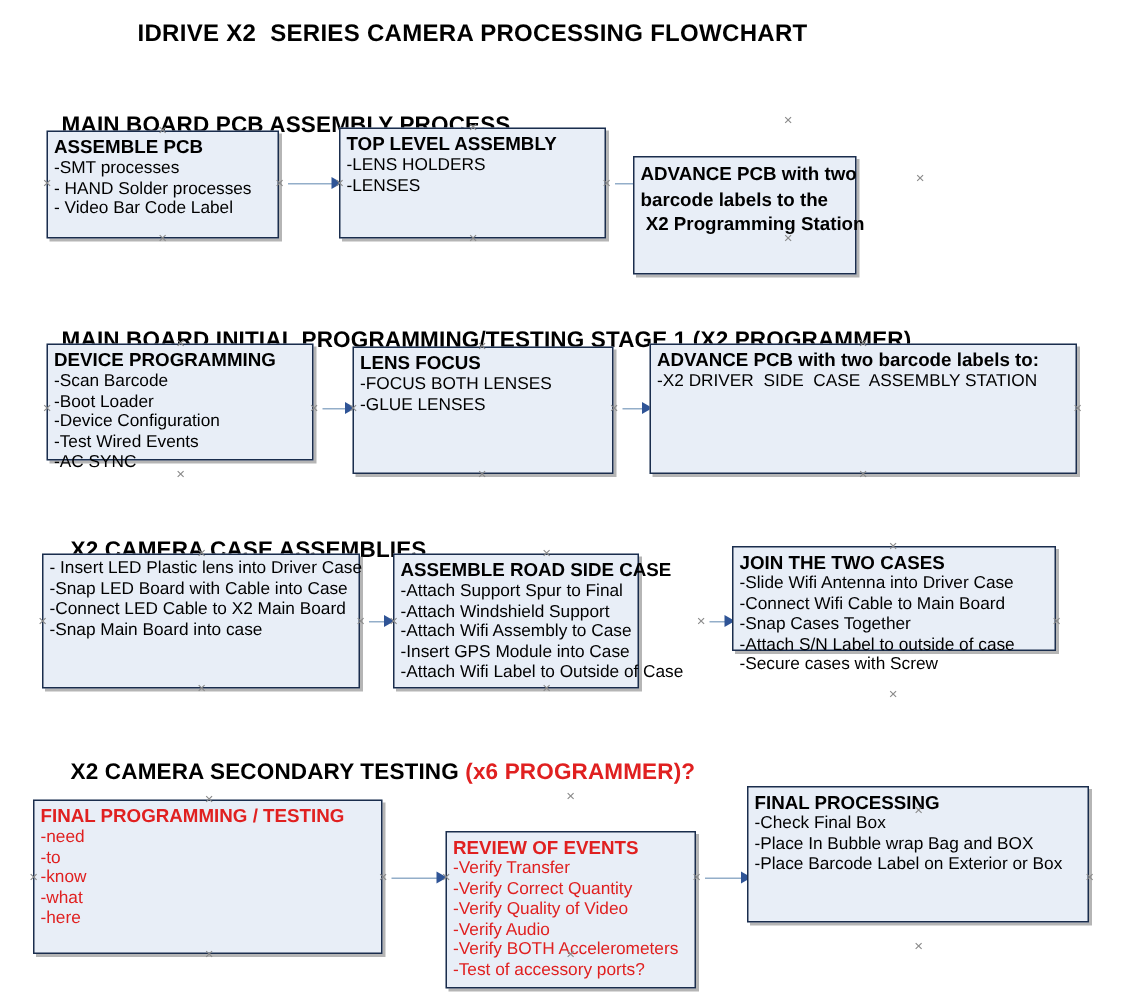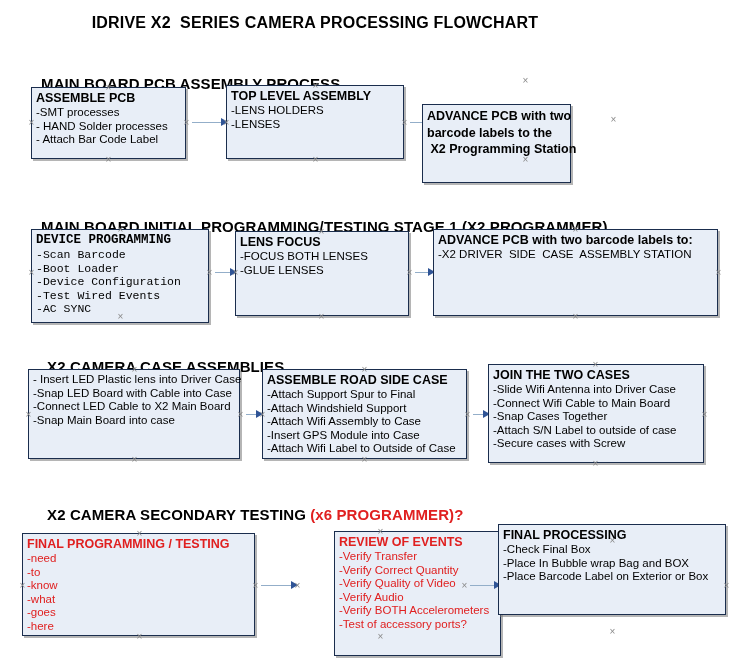--- a/index.html
+++ b/index.html
@@ -116,21 +116,21 @@
   <div class="doc-title">IDRIVE X2  SERIES CAMERA PROCESSING FLOWCHART</div>
 
   <div class="section-heading" style="left:24px; top:58px;">
     <span>MAIN BOARD PCB ASSEMBLY PROCESS</span>
   </div>
 
   <div class="pbox tight" style="left:31px; top:87px; width:155px; height:72px;">
     <span class="btitle">ASSEMBLE PCB</span>
     <span class="bline">-SMT processes</span>
     <span class="bline">- HAND Solder processes</span>
-    <span class="bline">- Attach Bar Code Label</span>
+    <span class="bline">- Video Bar Code Label</span>
   </div>
   <span class="hx" style="left:104px; top:83px;"></span>
   <span class="hx" style="left:27px; top:118px;"></span>
   <span class="hx" style="left:182px; top:118px;"></span>
   <span class="hx" style="left:104px; top:155px;"></span>
 
   <div class="conn" style="left:192px; top:122px; width:31px;"></div>
   <div class="arrowhead" style="left:221px; top:118px;"></div>
 
   <div class="pbox tight" style="left:226px; top:85px; width:178px; height:74px;">
@@ -152,21 +152,21 @@
  X2 Programming Station</span>
   </div>
   <span class="hx" style="left:521px; top:76px;"></span>
   <span class="hx" style="left:609px; top:115px;"></span>
   <span class="hx" style="left:521px; top:155px;"></span>
 
   <div class="section-heading" style="left:24px; top:201px;">
     <span>MAIN BOARD INITIAL PROGRAMMING/TESTING STAGE 1 (X2 PROGRAMMER)</span>
   </div>
 
-  <div class="pbox tight" style="left:31px; top:229px; width:178px; height:94px;font-family:Liberation Mono, monospace;">
+  <div class="pbox tight" style="left:31px; top:229px; width:178px; height:78px;">
     <span class="btitle">DEVICE PROGRAMMING</span>
     <span class="bline">-Scan Barcode</span>
     <span class="bline">-Boot Loader</span>
     <span class="bline">-Device Configuration</span>
     <span class="bline">-Test Wired Events</span>
     <span class="bline">-AC SYNC</span>
   </div>
   <span class="hx" style="left:116px; top:225px;"></span>
   <span class="hx" style="left:27px; top:268px;"></span>
   <span class="hx" style="left:205px; top:268px;"></span>
@@ -207,37 +207,37 @@
     <span class="bline">-Snap Main Board into case</span>
   </div>
   <span class="hx" style="left:130px; top:365px;"></span>
   <span class="hx" style="left:24px; top:410px;"></span>
   <span class="hx" style="left:236px; top:410px;"></span>
   <span class="hx" style="left:130px; top:455px;"></span>
 
   <div class="conn" style="left:246px; top:414px; width:13px;"></div>
   <div class="arrowhead" style="left:256px; top:410px;"></div>
 
-  <div class="pbox tight" style="left:262px; top:369px; width:205px; height:90px;">
+  <div class="pbox tight" style="left:262px; top:369px; width:164px; height:90px;">
     <span class="btitle">ASSEMBLE ROAD SIDE CASE</span>
     <span class="bline">-Attach Support Spur to Final</span>
     <span class="bline">-Attach Windshield Support</span>
     <span class="bline">-Attach Wifi Assembly to Case</span>
     <span class="bline">-Insert GPS Module into Case</span>
     <span class="bline">-Attach Wifi Label to Outside of Case</span>
   </div>
   <span class="hx" style="left:360px; top:365px;"></span>
   <span class="hx" style="left:258px; top:410px;"></span>
   <span class="hx" style="left:463px; top:410px;"></span>
   <span class="hx" style="left:360px; top:455px;"></span>
 
   <div class="conn" style="left:473px; top:414px; width:13px;"></div>
   <div class="arrowhead" style="left:483px; top:410px;"></div>
 
-  <div class="pbox tight" style="left:488px; top:364px; width:216px; height:99px;">
+  <div class="pbox tight" style="left:488px; top:364px; width:216px; height:70px;">
     <span class="btitle">JOIN THE TWO CASES</span>
     <span class="bline">-Slide Wifi Antenna into Driver Case</span>
     <span class="bline">-Connect Wifi Cable to Main Board</span>
     <span class="bline">-Snap Cases Together</span>
     <span class="bline">-Attach S/N Label to outside of case</span>
     <span class="bline">-Secure cases with Screw</span>
   </div>
   <span class="hx" style="left:591px; top:360px;"></span>
   <span class="hx" style="left:700px; top:410px;"></span>
   <span class="hx" style="left:591px; top:459px;"></span>
@@ -245,32 +245,31 @@
   <div class="section-heading" style="left:30px; top:489px;">
     <span>X2 CAMERA SECONDARY TESTING </span><span class="accent">(x6 PROGRAMMER)?</span>
   </div>
 
   <div class="pbox tight red" style="left:22px; top:533px; width:233px; height:103px;">
     <span class="btitle">FINAL PROGRAMMING / TESTING</span>
     <span class="bline">-need</span>
     <span class="bline">-to</span>
     <span class="bline">-know</span>
     <span class="bline">-what</span>
-    <span class="bline">-goes</span>
     <span class="bline">-here</span>
   </div>
   <span class="hx" style="left:135px; top:529px;"></span>
   <span class="hx" style="left:18px; top:581px;"></span>
   <span class="hx" style="left:251px; top:581px;"></span>
   <span class="hx" style="left:135px; top:632px;"></span>
 
   <div class="conn" style="left:261px; top:585px; width:32px;"></div>
   <div class="arrowhead" style="left:291px; top:581px;"></div>
 
-  <div class="pbox tight red" style="left:297px; top:531px; width:167px; height:125px;margin-left:37px;">
+  <div class="pbox tight red" style="left:297px; top:554px; width:167px; height:105px;">
     <span class="btitle">REVIEW OF EVENTS</span>
     <span class="bline">-Verify Transfer</span>
     <span class="bline">-Verify Correct Quantity</span>
     <span class="bline">-Verify Quality of Video</span>
     <span class="bline">-Verify Audio</span>
     <span class="bline">-Verify BOTH Accelerometers</span>
     <span class="bline">-Test of accessory ports?</span>
   </div>
   <span class="hx" style="left:376px; top:527px;"></span>
   <span class="hx" style="left:293px; top:581px;"></span>

